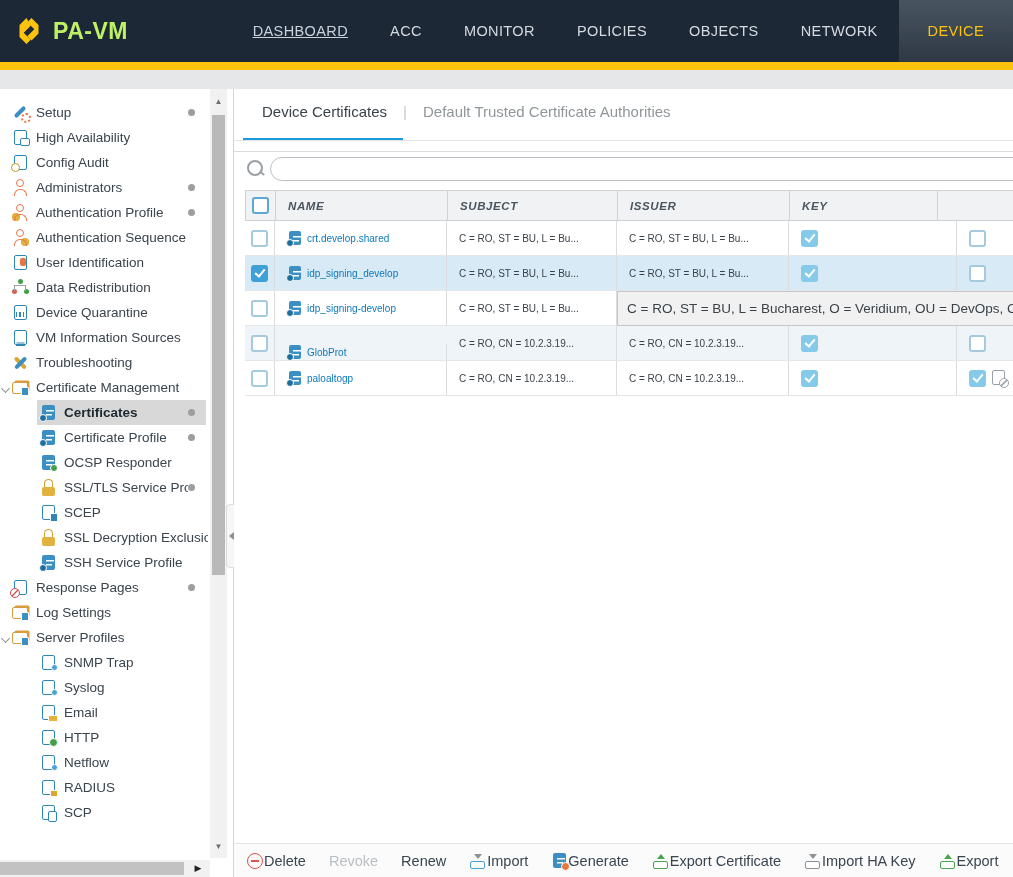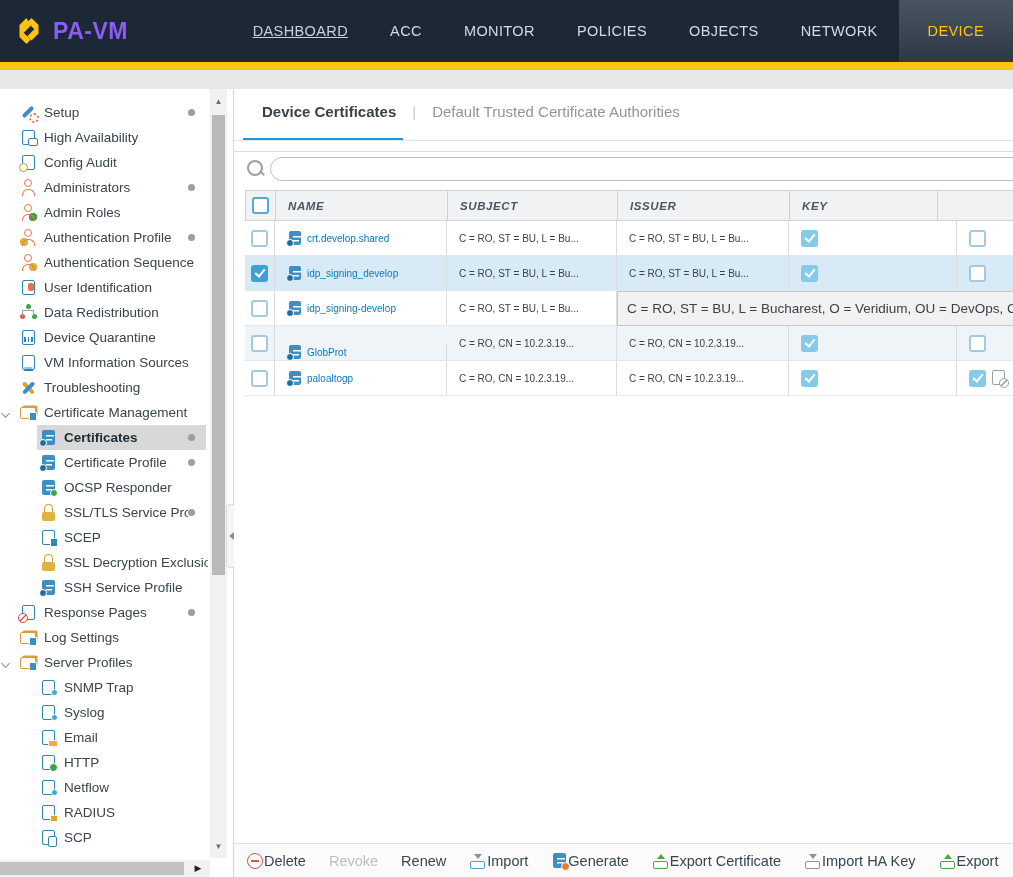--- a/index.html
+++ b/index.html
@@ -2,32 +2,32 @@
 <html><head>
 <meta charset="utf-8">
 <style>
   html,body{margin:0;padding:0;background:#fff;}
   #screen{position:relative;width:1013px;height:877px;overflow:hidden;
     font-family:"Liberation Sans",sans-serif;color:#3a444d;background:#fff;}
 
   
   #topnav{position:absolute;left:0;top:0;width:1013px;height:62px;background:#1d2836;display:flex;align-items:stretch;}
   #brand{display:flex;align-items:center;gap:9px;padding-left:14px;width:218px;}
-  #brand .logo-text{color:#8b5cf6;font-size:23px;font-weight:bold;letter-spacing:.5px;}
+  #brand .logo-text{color:#bef264;font-size:23px;font-weight:bold;letter-spacing:.5px;}
   #nav{display:flex;align-items:stretch;}
   .nav-item{display:flex;align-items:center;padding:0 21px;font-size:14.5px;letter-spacing:.4px;color:#d5dae1;cursor:pointer;}
   .nav-item.u{text-decoration:underline;color:#c9d2dc;}
   .nav-item.active{background:linear-gradient(#48545f,#2e3945);color:#fec30b;padding:0 29px;}
   #yellowbar{position:absolute;left:0;top:62px;width:1013px;height:8px;background:#ffc20e;}
   #band{position:absolute;left:0;top:70px;width:1013px;height:19px;background:#e6e7e9;}
 
   
   #sidebar{position:absolute;left:0;top:89px;width:233px;bottom:0;background:#fff;}
   #tree{position:absolute;left:0;top:11px;width:208px;overflow:hidden;}
-  .trow{position:relative;display:flex;align-items:center;height:25px;padding-left:20px;white-space:nowrap;cursor:pointer;}
+  .trow{position:relative;display:flex;align-items:center;height:25px;padding-left:12px;white-space:nowrap;cursor:pointer;}
   .trow.lvl1{padding-left:40px;}
   .trow.sel{background:linear-gradient(to right,transparent 37px,#d8d8d8 37px,#d8d8d8 206px,transparent 206px);}
   .trow.sel .tlabel{font-weight:bold;color:#1e2a32;}
   .tlabel{margin-left:7px;font-size:13.5px;overflow:hidden;}
   .caret{position:absolute;left:2px;top:10px;width:6px;height:6px;border-right:1.5px solid #8a9097;border-bottom:1.5px solid #8a9097;transform:rotate(45deg) scale(.9);}
   .dot{margin-left:auto;margin-right:13px;width:7px;height:7px;border-radius:50%;background:#9e9e9e;flex:none;}
 
   
   #vscroll{position:absolute;left:210px;top:0;width:17px;bottom:19px;background:#f1f1f1;}
   #vthumb{position:absolute;left:2px;right:2px;top:26px;height:460px;background:#b9b9b9;}
@@ -37,21 +37,21 @@
   #hthumb{position:absolute;left:0;top:2px;height:13px;width:184px;background:#c2c2c2;}
   #hright{position:absolute;right:4px;top:0;width:16px;height:17px;font-size:9px;color:#222;text-align:center;line-height:17px;}
   #sideborder{position:absolute;left:233px;top:89px;width:1px;bottom:0;background:#d3d5d7;}
   #splitter{position:absolute;left:226px;top:504px;width:12px;height:62px;background:#f6f6f6;border:1px solid #dcdcdc;border-radius:4px;}
   #splitter::after{content:"";position:absolute;left:2px;top:27px;border-top:4px solid transparent;border-bottom:4px solid transparent;border-right:5px solid #8a9097;}
 
   
   #main{position:absolute;left:234px;top:89px;right:0;bottom:0;background:#fff;overflow:hidden;}
   #tabs{position:absolute;left:28px;top:14px;display:flex;align-items:center;font-size:15px;}
   .tab{cursor:pointer;}
-  .tab.active{color:#3a4249;font-weight:bold;}
+  .tab.active{color:#3a4249;font-weight:normal;}
   .tab.inactive{color:#909699;}
   .tabsep{margin:0 16px;color:#c8c8c8;}
   #tabline{position:absolute;left:0;top:51px;right:0;height:1px;background:#e4e4e4;}
   #tabunderline{position:absolute;left:9px;top:49px;width:160px;height:3px;background:#1b9bd7;}
   #searchline{position:absolute;left:0;top:62px;right:0;height:1px;background:#dcdcdc;}
   #searchrow{position:absolute;left:12px;top:66px;right:-20px;height:28px;display:flex;align-items:center;}
   #searchicon{position:relative;width:20px;height:20px;flex:none;}
   #searchicon::before{content:"";position:absolute;left:1px;top:1px;width:12px;height:12px;border:2px solid #9aa0a6;border-radius:50%;}
   #searchicon::after{content:"";position:absolute;left:13px;top:13px;width:6px;height:2px;background:#9aa0a6;transform:rotate(45deg);}
   #searchinput{margin-left:4px;width:980px;height:24px;border:1px solid #b9bfc4;border-radius:13px;outline:none;padding:0 12px;font-size:13px;font-family:inherit;box-sizing:border-box;}
@@ -205,24 +205,20 @@
         </div>
         <div class="trow lvl0" data-name="sidebar-item-config-audit">
           <span class="tic" data-name="config-audit-icon"></span>
           <span class="tlabel" data-name="sidebar-item-label">Config Audit</span>
         </div>
         <div class="trow lvl0" data-name="sidebar-item-administrators">
           <span class="tic" data-name="administrators-icon"></span>
           <span class="tlabel" data-name="sidebar-item-label">Administrators</span>
           <span class="dot" data-name="status-dot"></span>
         </div>
-        <div class="trow lvl0" data-name="sidebar-item-admin-roles">
-          <span class="tic" data-name="admin-roles-icon"></span>
-          <span class="tlabel" data-name="sidebar-item-label">Admin Roles</span>
-        </div>
         <div class="trow lvl0" data-name="sidebar-item-authentication-profile">
           <span class="tic" data-name="authentication-profile-icon"></span>
           <span class="tlabel" data-name="sidebar-item-label">Authentication Profile</span>
           <span class="dot" data-name="status-dot"></span>
         </div>
         <div class="trow lvl0" data-name="sidebar-item-authentication-sequence">
           <span class="tic" data-name="authentication-sequence-icon"></span>
           <span class="tlabel" data-name="sidebar-item-label">Authentication Sequence</span>
         </div>
         <div class="trow lvl0" data-name="sidebar-item-user-identification">

